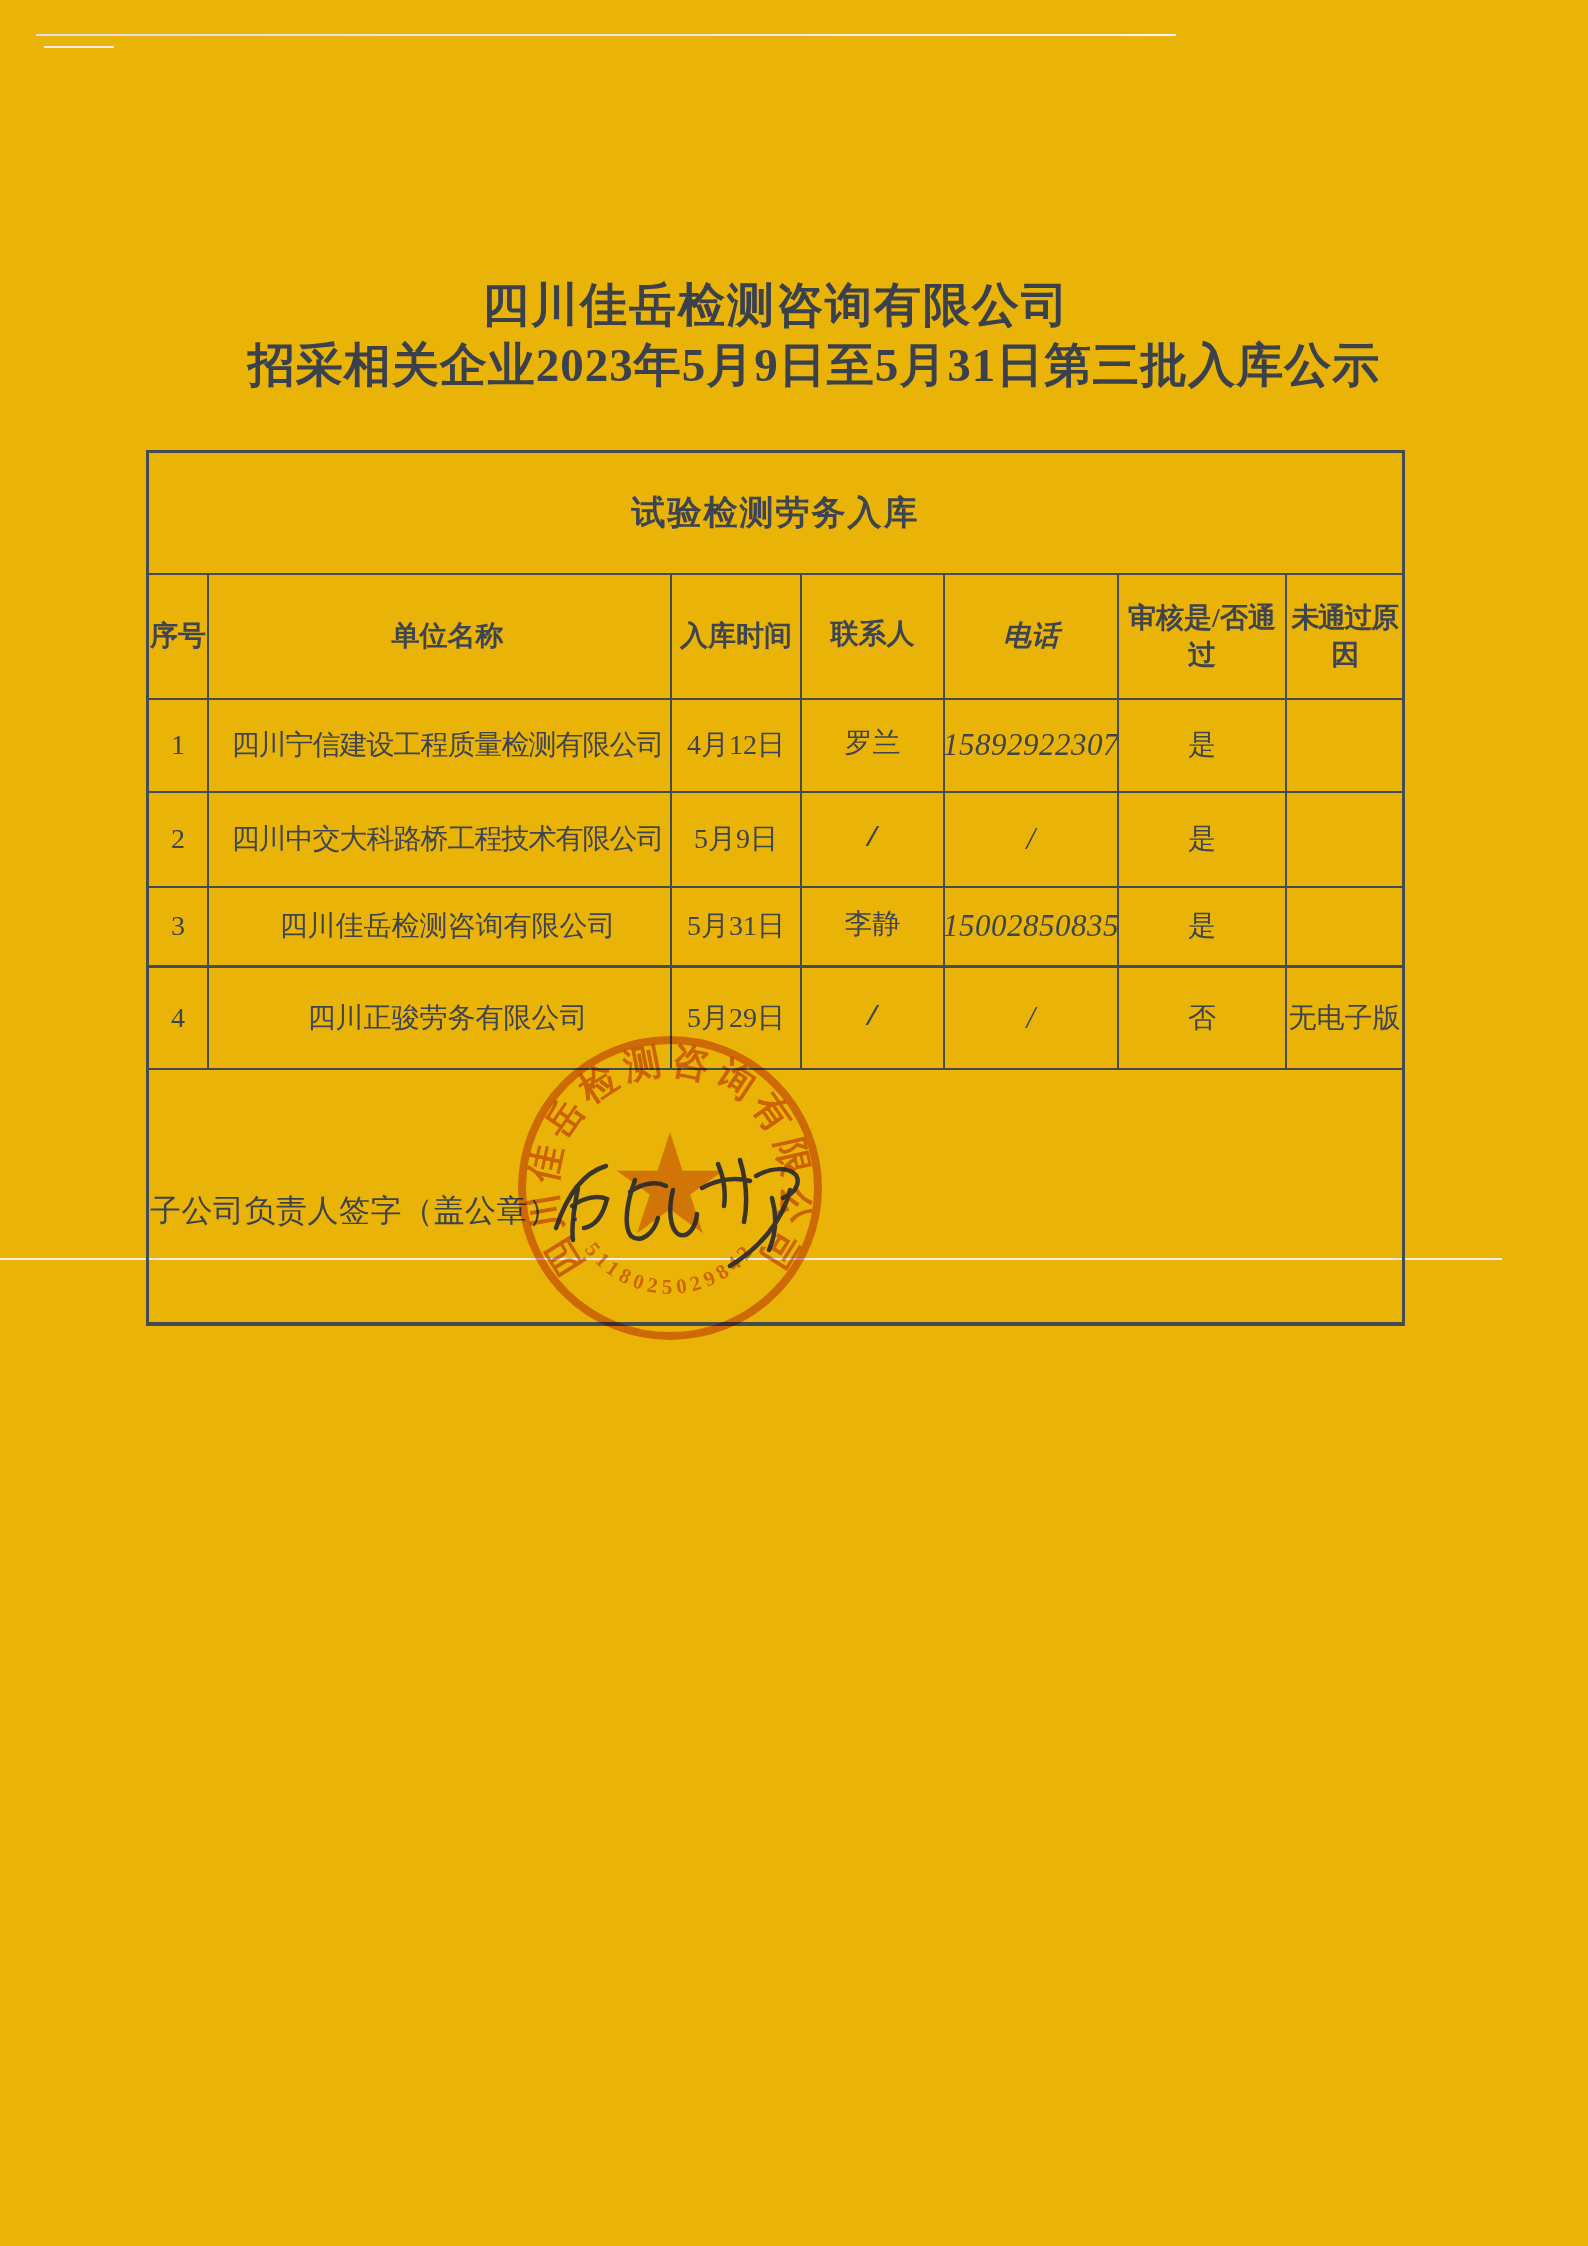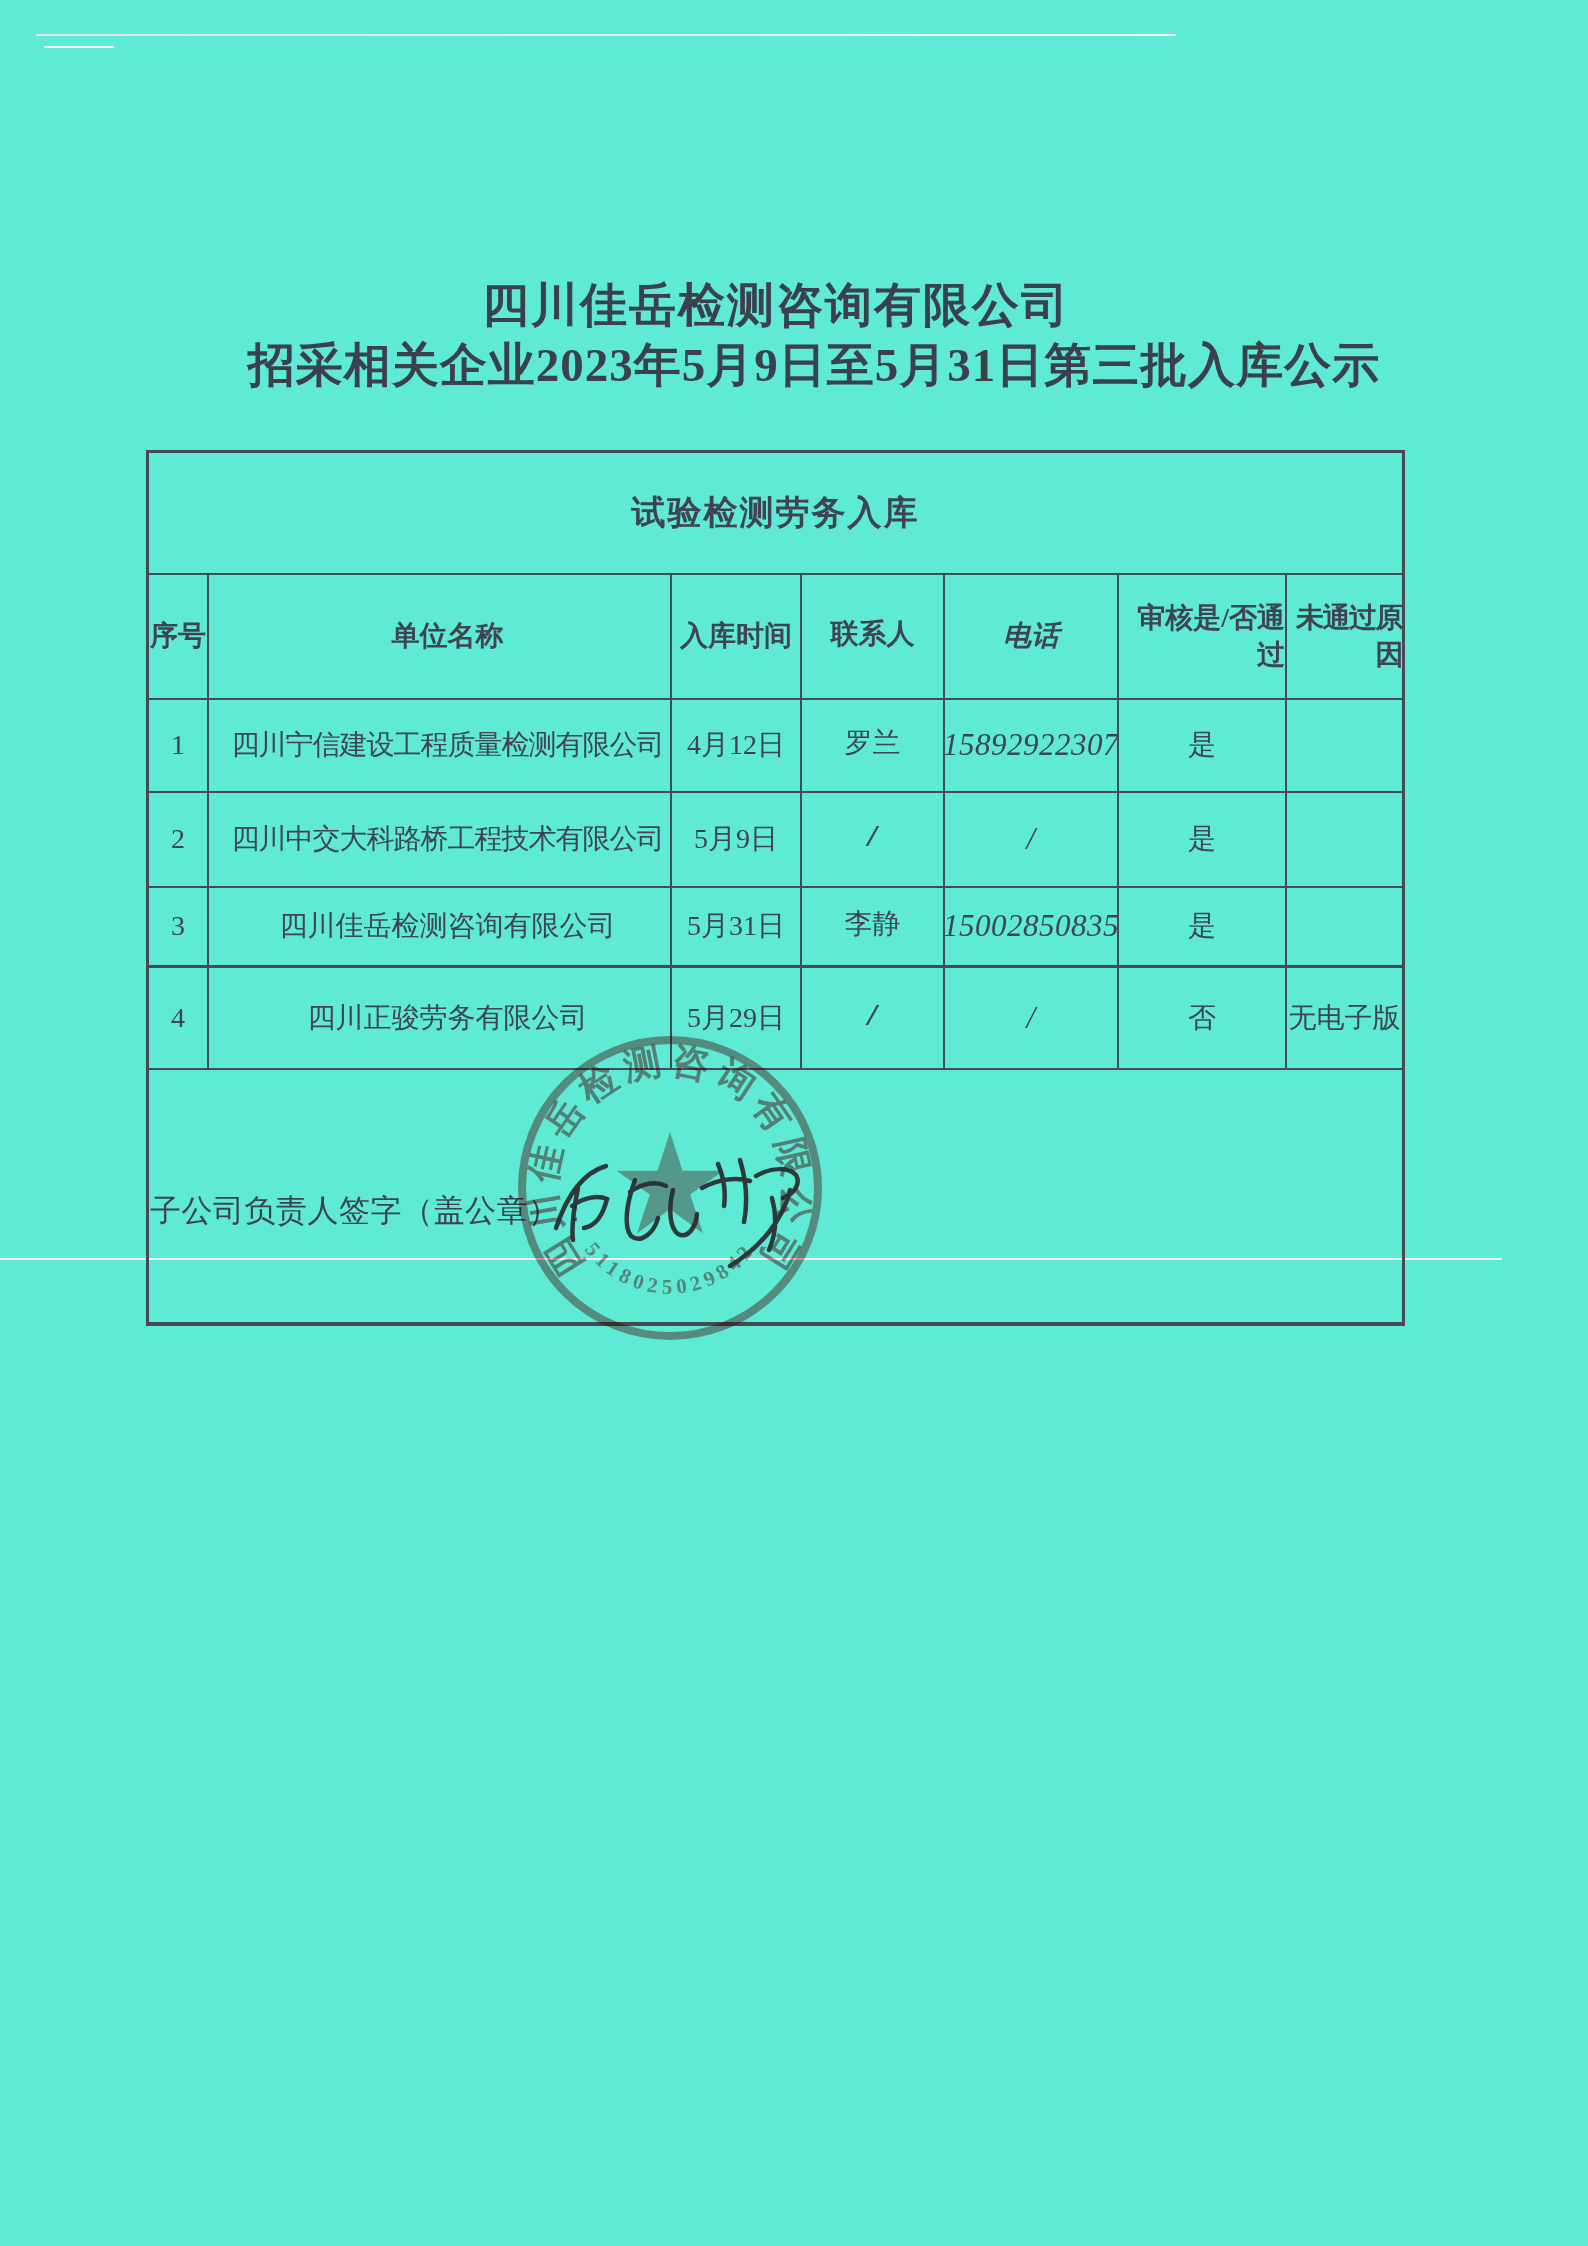--- a/index.html
+++ b/index.html
@@ -1,21 +1,21 @@
 <!DOCTYPE html>
 <html><head>
 <meta charset="utf-8">
 <style>
   html,body{margin:0;padding:0;}
   body{
     width:1588px;height:2246px;background:#ffffff;position:relative;
     font-family:"Liberation Serif","DejaVu Serif",serif;
     color:#3e4550;
   }
-  .page{position:absolute;inset:0;background:#5eead4;overflow:hidden;}
+  .page{position:absolute;inset:0;background:#eab308;overflow:hidden;}
 
   
   .scanline-top{
     position:absolute;top:34px;left:36px;width:1140px;height:2px;
     background:linear-gradient(90deg,#e0e1e5 0%,#e8e9ec 60%,#f4f4f6 100%);
   }
   .scanline-top2{
     position:absolute;top:46px;left:44px;width:70px;height:2px;background:#ededf0;
   }
   .scanline-mid{
@@ -30,21 +30,21 @@
   
   .doc-table{
     position:absolute;left:146px;top:450px;width:1259px;height:876px;
     box-sizing:border-box;border:3px solid #454b53;border-bottom-width:4px;
     display:flex;flex-direction:column;background:transparent;z-index:2;
   }
   .trow{display:flex;box-sizing:border-box;border-bottom:2px solid #454b53;flex:0 0 auto;}
   .trow:last-child{border-bottom:none;flex:1 1 auto;}
   .cell{
     box-sizing:border-box;border-right:2px solid #454b53;
-    display:flex;align-items:center;justify-content:center;text-align:right;
+    display:flex;align-items:center;justify-content:center;text-align:center;
     font-size:28px;line-height:1.3;overflow:hidden;
   }
   .cell:last-child{border-right:none;flex:1 1 auto;}
   .c0{flex:0 0 60px;}
   .c1{flex:0 0 447px;margin-left:16px;}
   .c2{flex:0 0 130px;}
   .c3{flex:0 0 143px;font-family:Liberation Mono, monospace;}
   .c4{flex:0 0 174px;font-style:italic;}
   .c5{flex:0 0 168px;}
   .c6{flex:1 1 auto;}

